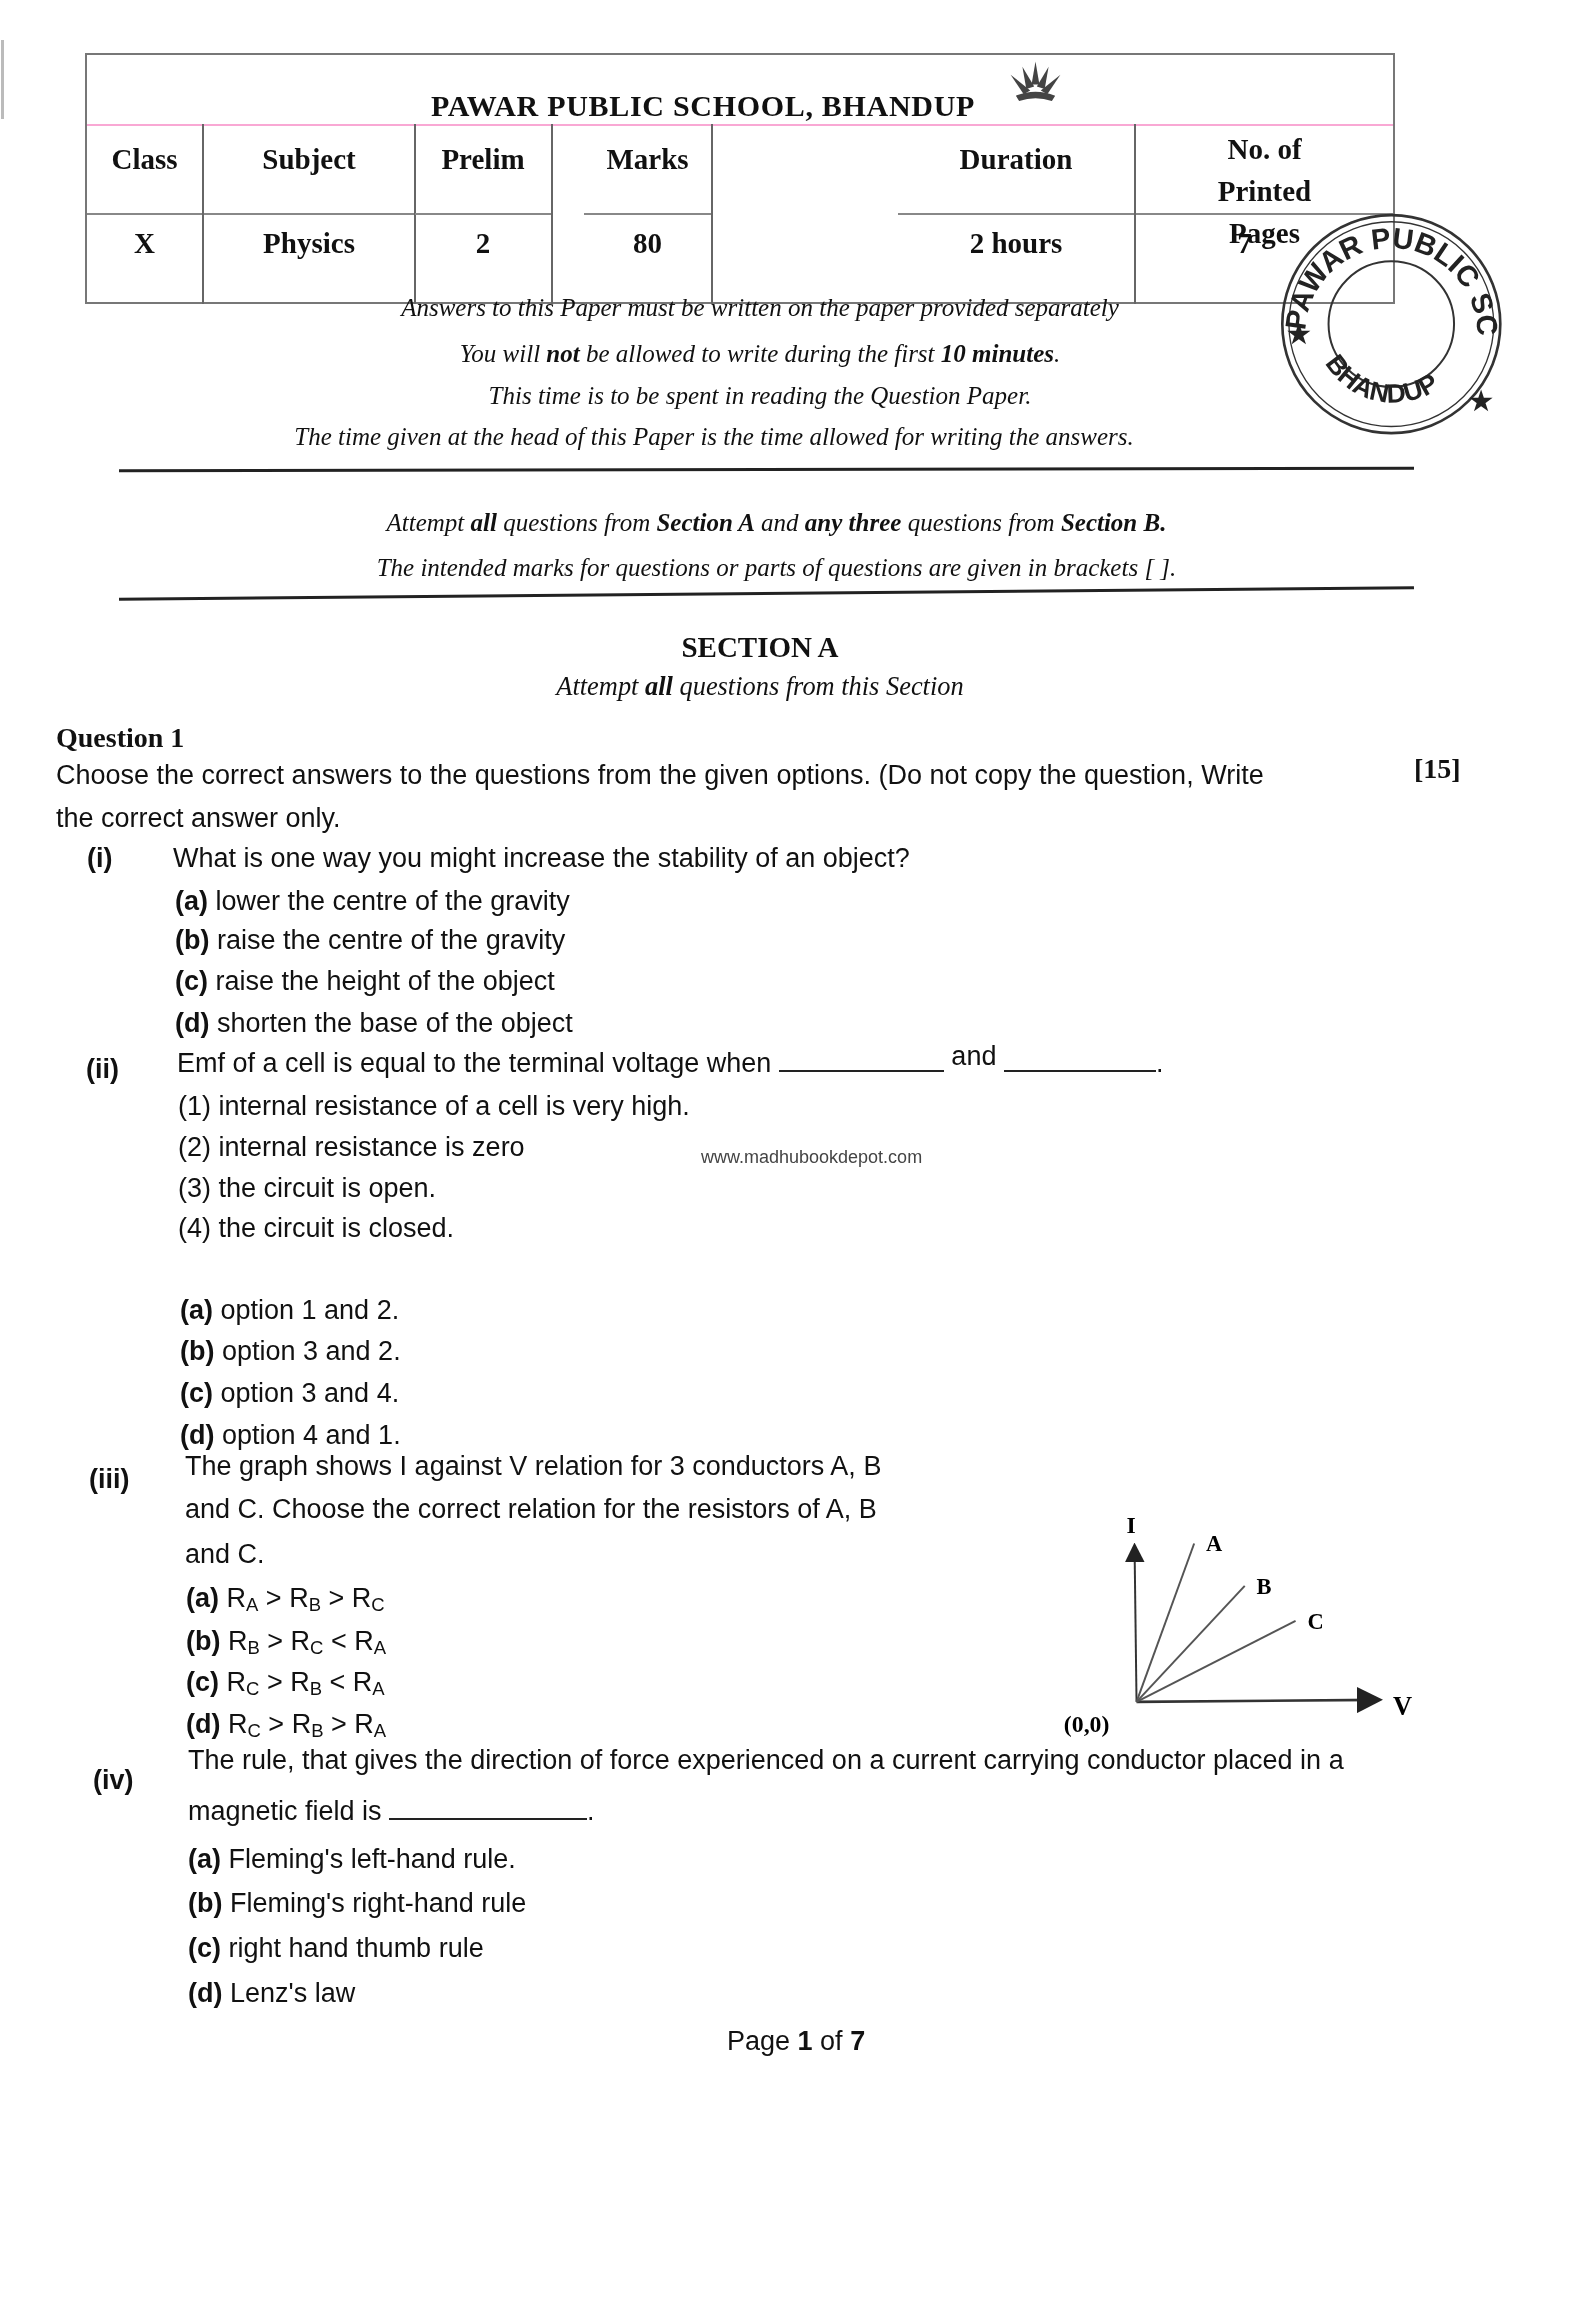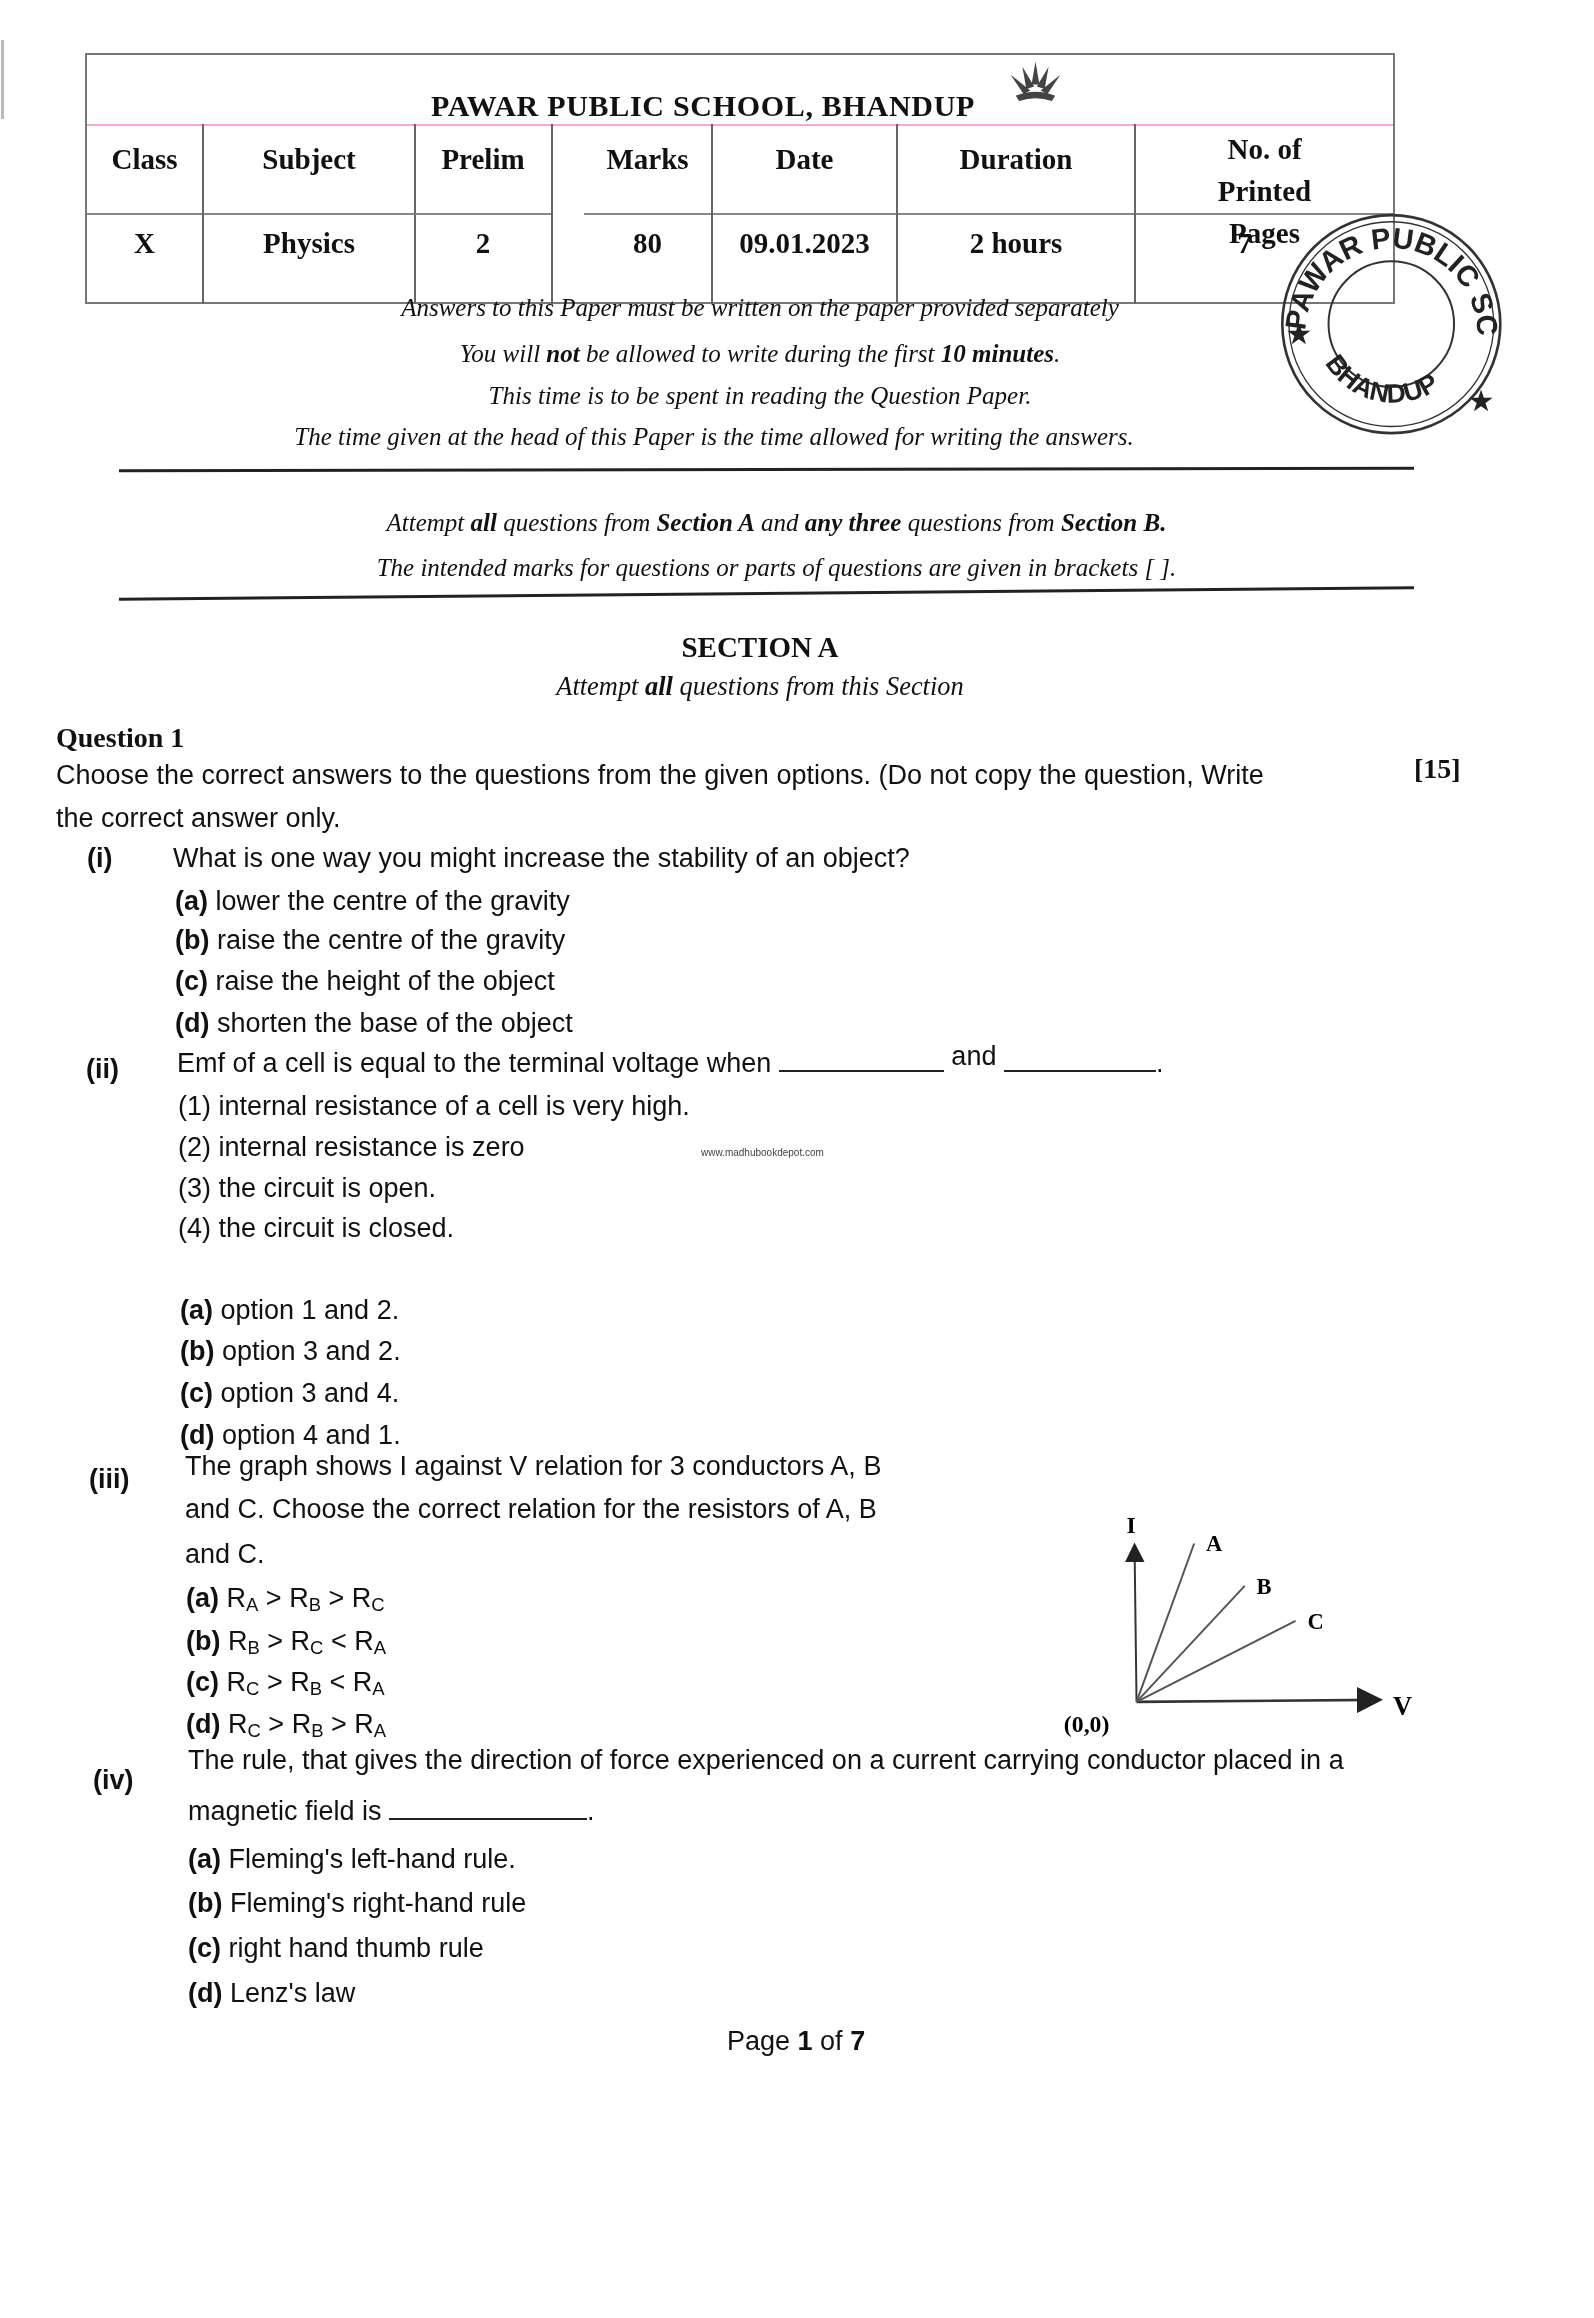--- a/index.html
+++ b/index.html
@@ -24,21 +24,21 @@
   .stamp { left:1259px; top:192px; width:258px; height:251px; }
 
   .instr { font-style:italic; font-size:25px; text-align:center; width:1322px; left:99px; }
   .rule { height:2.6px; background:#222; }
 
   .body-text { font-family:"Liberation Sans","DejaVu Sans",sans-serif; font-size:27px; }
   .qnum { font-family:"Liberation Serif",serif; font-weight:bold; font-size:28px; }
   .opt-letter { font-weight:bold; }
   .blank { display:inline-block; width:165px; border-bottom:2px solid #222; height:20px; vertical-align:baseline; }
   .sub { font-size:18.5px; vertical-align:-4px; }
-  .watermark { font-family:"Liberation Sans","DejaVu Sans",sans-serif; font-size:10px; color:#444; }
+  .watermark { font-family:"Liberation Sans","DejaVu Sans",sans-serif; font-size:18px; color:#444; }
 
   svg text { font-family:"Liberation Serif","DejaVu Serif",serif; font-weight:bold; }
 </style>
 </head>
 <body>
 
 <div class="abs page-edge"></div>
 
 <div class="abs hdr-table serif">
   <div class="hdr-title-row">
@@ -62,24 +62,20 @@
     <div class="col-h">Subject</div>
     <div class="col-v">Physics</div>
   </div>
   <div class="col" style="left:328px;width:138px">
     <div class="col-h">Prelim</div>
     <div class="col-v">2</div>
   </div>
   <div class="col" style="left:497px;width:129px">
     <div class="col-h">Marks</div>
     <div class="col-v">80</div>
-  </div>
-  <div class="col" style="left:626px;width:185px">
-    <div class="col-h">Date</div>
-    <div class="col-v">09.01.2023</div>
   </div>
   <div class="col" style="left:811px;width:238px">
     <div class="col-h">Duration</div>
     <div class="col-v">2 hours</div>
   </div>
   <div class="col" style="left:1049px;width:257px">
     <div class="col-h" style="padding:0 59px;padding-top:4px;line-height:42px">No. of Printed Pages</div>
     <div class="col-v" style="padding-right:40px">7</div>
   </div>
 </div>

